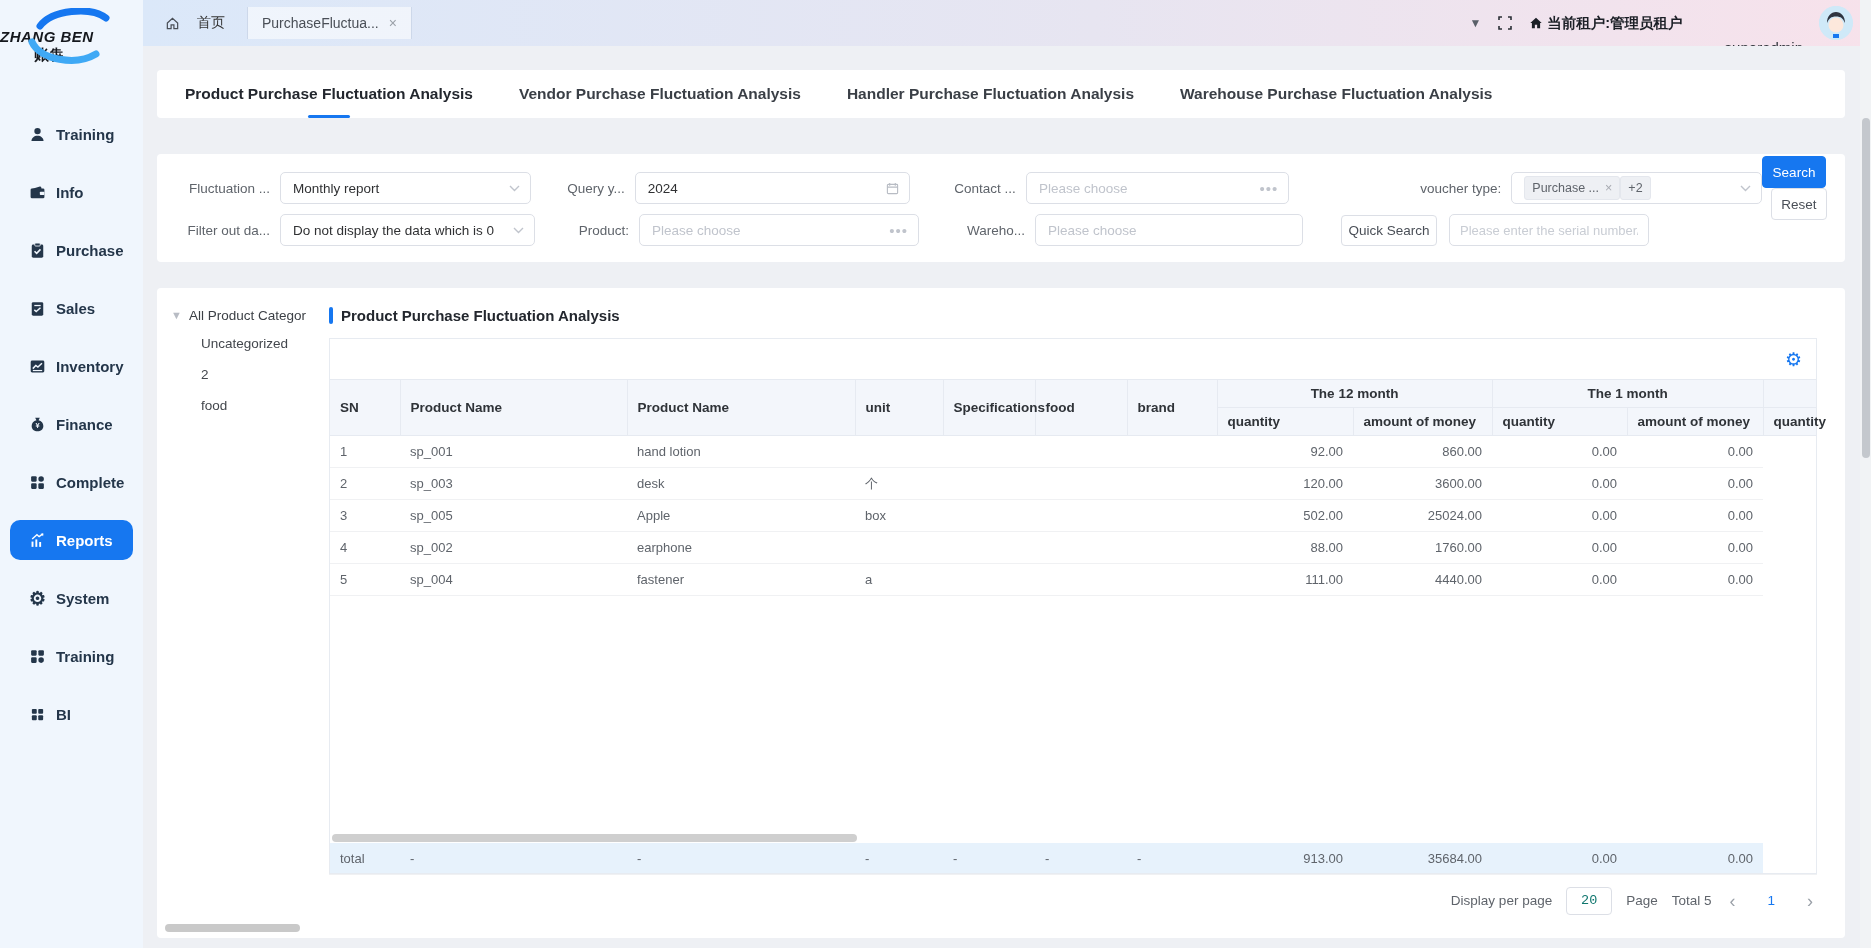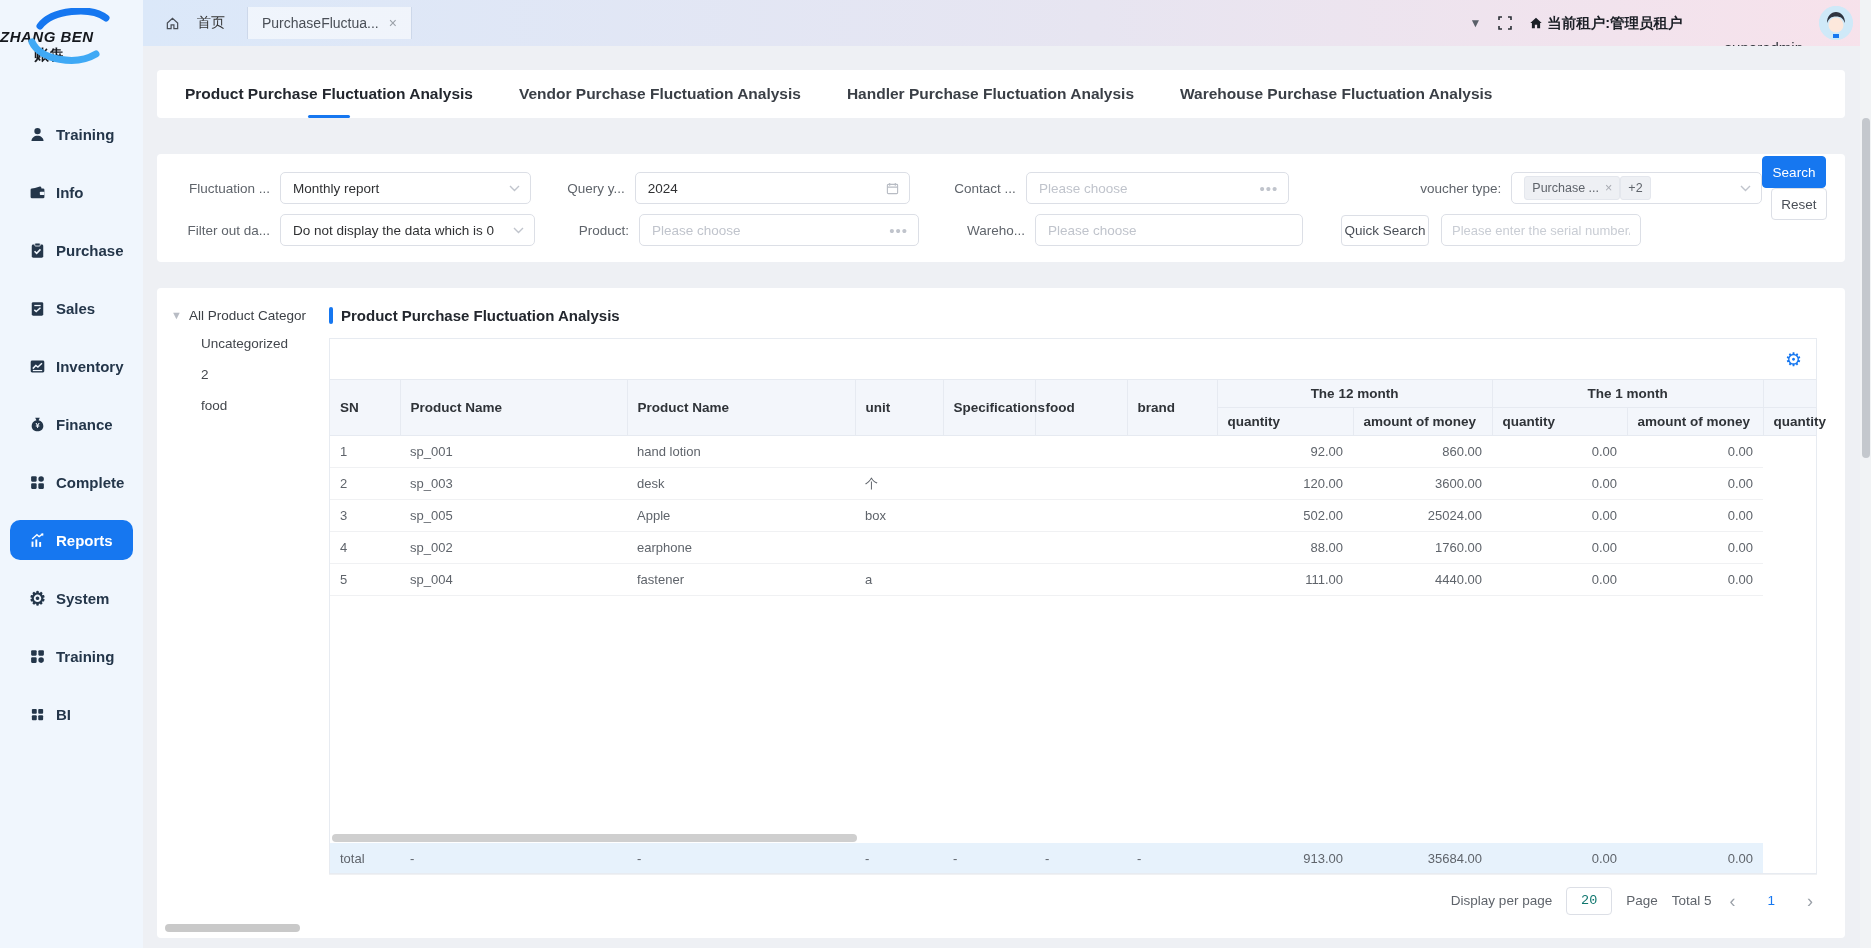--- a/index.html
+++ b/index.html
@@ -48,21 +48,21 @@
   .combo .ph { color:#c0c4cc; }
   .combo .suffix { position:absolute; right:10px; color:#b8bcc4; display:flex; align-items:center; }
   .combo .dots { font-size:15px; letter-spacing:1px; color:#c0c4cc; }
   .c255{width:255px;} .c280{width:280px;} .c268{width:268px;}
   .tagbox { }
   .tag { display:flex; align-items:center; gap:6px; background:#eef0f4; border:1px solid #e4e7ed; border-radius:3px; height:24px; padding:0 7px; font-size:12.5px; color:#5f646b; white-space:nowrap; }
   .tag .tx { color:#a8abb2; cursor:pointer; }
   .btn { height:32px; border-radius:4px; font-size:13.5px; display:flex; align-items:center; justify-content:center; cursor:pointer; border:1px solid #dcdfe6; background:#fff; color:#4a4f57; }
   .btn-primary { background:#1677f0; border-color:#1677f0; color:#fff; width:64px; }
   .btn-reset { width:56px; margin-left:9px; }
-  .btn-quick { width:88px; height:31px; margin-left:38px; }
+  .btn-quick { width:96px; height:31px; margin-left:38px; }
   .serial-input { width:200px; height:32px; margin-left:12px; border:1px solid #dcdfe6; border-radius:5px; padding:0 10px; font-size:13px; color:#303133; outline:none; font-family:"Liberation Sans",sans-serif; }
   .serial-input::placeholder { color:#c9cdd4; }
   .year-input { border:none; outline:none; width:200px; font-size:13.5px; color:#303133; font-family:"Liberation Sans",sans-serif; background:transparent; }
   .pushr { margin-left:auto; display:flex;flex-direction:column; }
 
   .content { position:relative; margin-top:26px; height:650px; padding:14px 12px 10px 14px; display:flex; }
   .tree { width:158px; flex-shrink:0; font-size:13.5px; color:#3c4046; }
   .tree-root { display:flex; align-items:center; gap:7px; height:26px; cursor:pointer; }
   .tree-caret { color:#b8bcc4; font-size:11px; }
   .tree-child { height:31px; display:flex; align-items:center; padding-left:30px; cursor:pointer; color:#43474d; }

